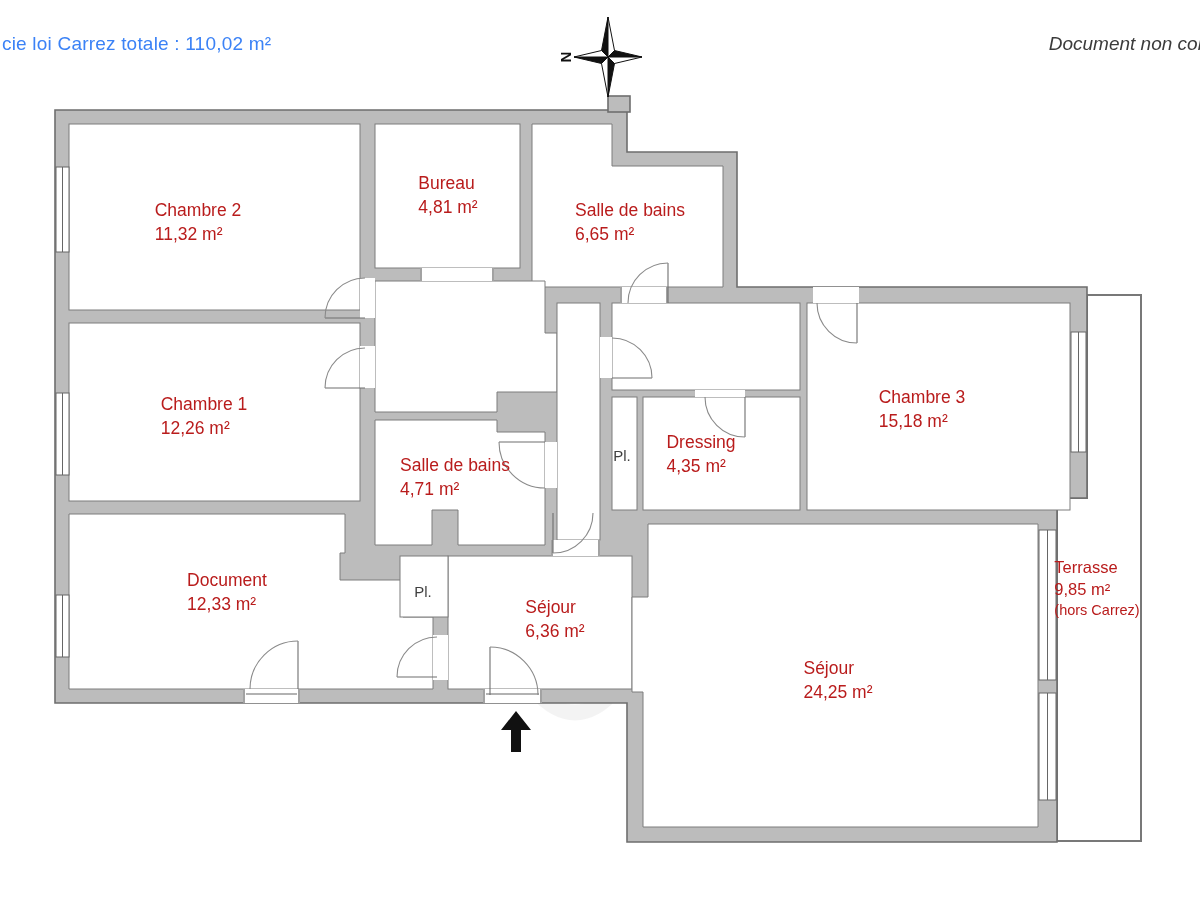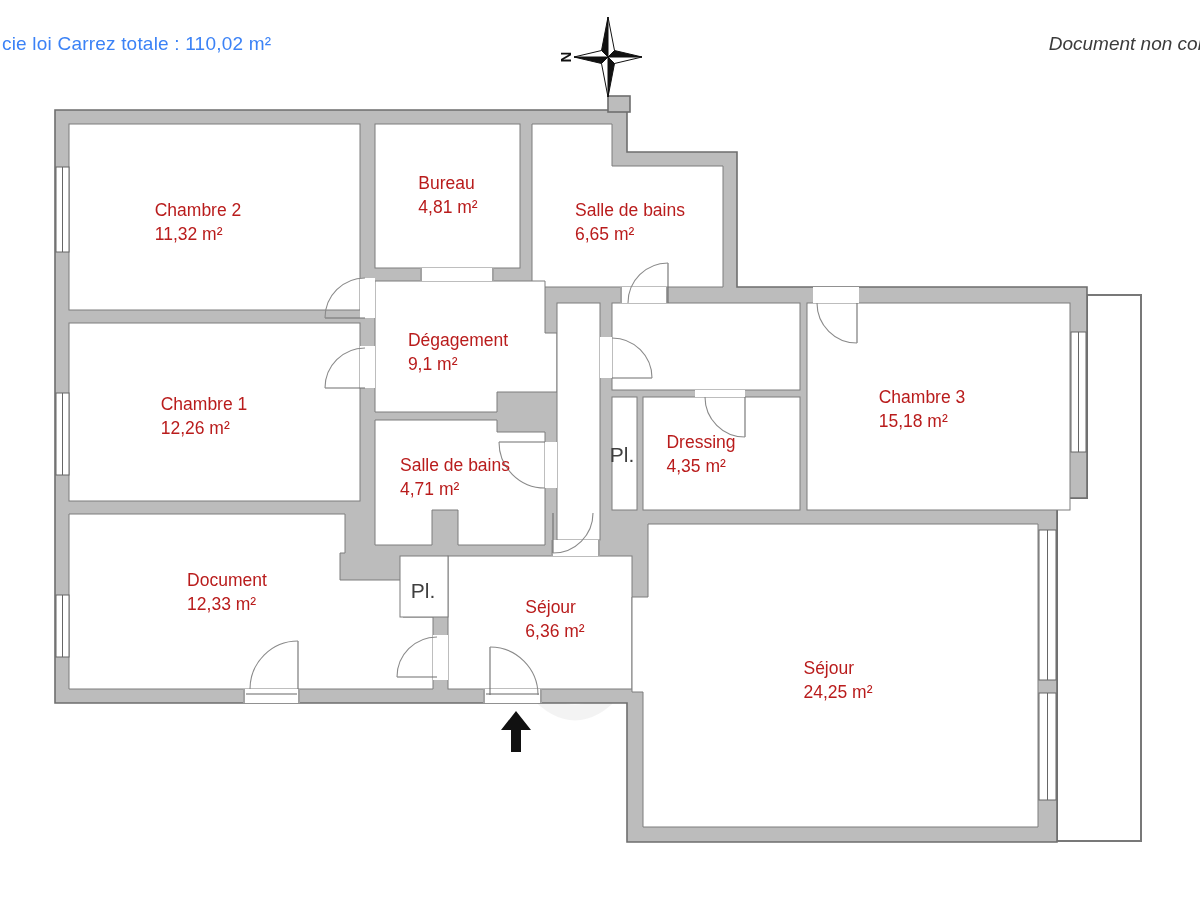--- a/index.html
+++ b/index.html
@@ -14,21 +14,21 @@
   }
   .hdr-right{
     position:absolute;right:-4px;top:33px;font-size:19px;font-style:italic;
     color:#3b3b3b;white-space:nowrap;
   }
   .room-label{
     position:absolute;transform:translate(-50%,-50%);text-align:left;
     font-size:17.5px;line-height:1.38;color:#b91c1c;white-space:nowrap;pointer-events:none;
   }
   .closet-label{
-    position:absolute;transform:translate(-50%,-50%);font-size:21px;color:#3f3f3f;
+    position:absolute;transform:translate(-50%,-50%);font-size:15px;color:#3f3f3f;
     pointer-events:none;
   }
   .terrace-label{font-size:16.5px;line-height:1.32;}
   .terrace-label .note{font-size:14.5px;}
 </style>
 </head>
 <body>
 
 <div class="stage">
 
@@ -183,24 +183,20 @@
       <div>11,32 m²</div>
   </div>
   <div class="room-label" style="left:448px;top:195px">
     <div>Bureau</div>
       <div>4,81 m²</div>
   </div>
   <div class="room-label" style="left:630px;top:222px">
     <div>Salle de bains</div>
       <div>6,65 m²</div>
   </div>
-  <div class="room-label" style="left:458px;top:352px">
-    <div>Dégagement</div>
-      <div>9,1 m²</div>
-  </div>
   <div class="room-label" style="left:204px;top:416px">
     <div>Chambre 1</div>
       <div>12,26 m²</div>
   </div>
   <div class="room-label" style="left:922px;top:409px">
     <div>Chambre 3</div>
       <div>15,18 m²</div>
   </div>
   <div class="room-label" style="left:701px;top:454px">
     <div>Dressing</div>
@@ -219,14 +215,19 @@
       <div>6,36 m²</div>
   </div>
   <div class="room-label" style="left:838px;top:680px">
     <div>Séjour</div>
       <div>24,25 m²</div>
   </div>
 
   <div class="closet-label" style="left:622px;top:455px">Pl.</div>
   <div class="closet-label" style="left:423px;top:591px">Pl.</div>
 
+  <div class="room-label terrace-label" style="left:1097px;top:588px">
+    <div>Terrasse</div>
+    <div>9,85 m²</div>
+    <div class="note">(hors Carrez)</div>
+  </div>
 
 </div>
 
 </body></html>

